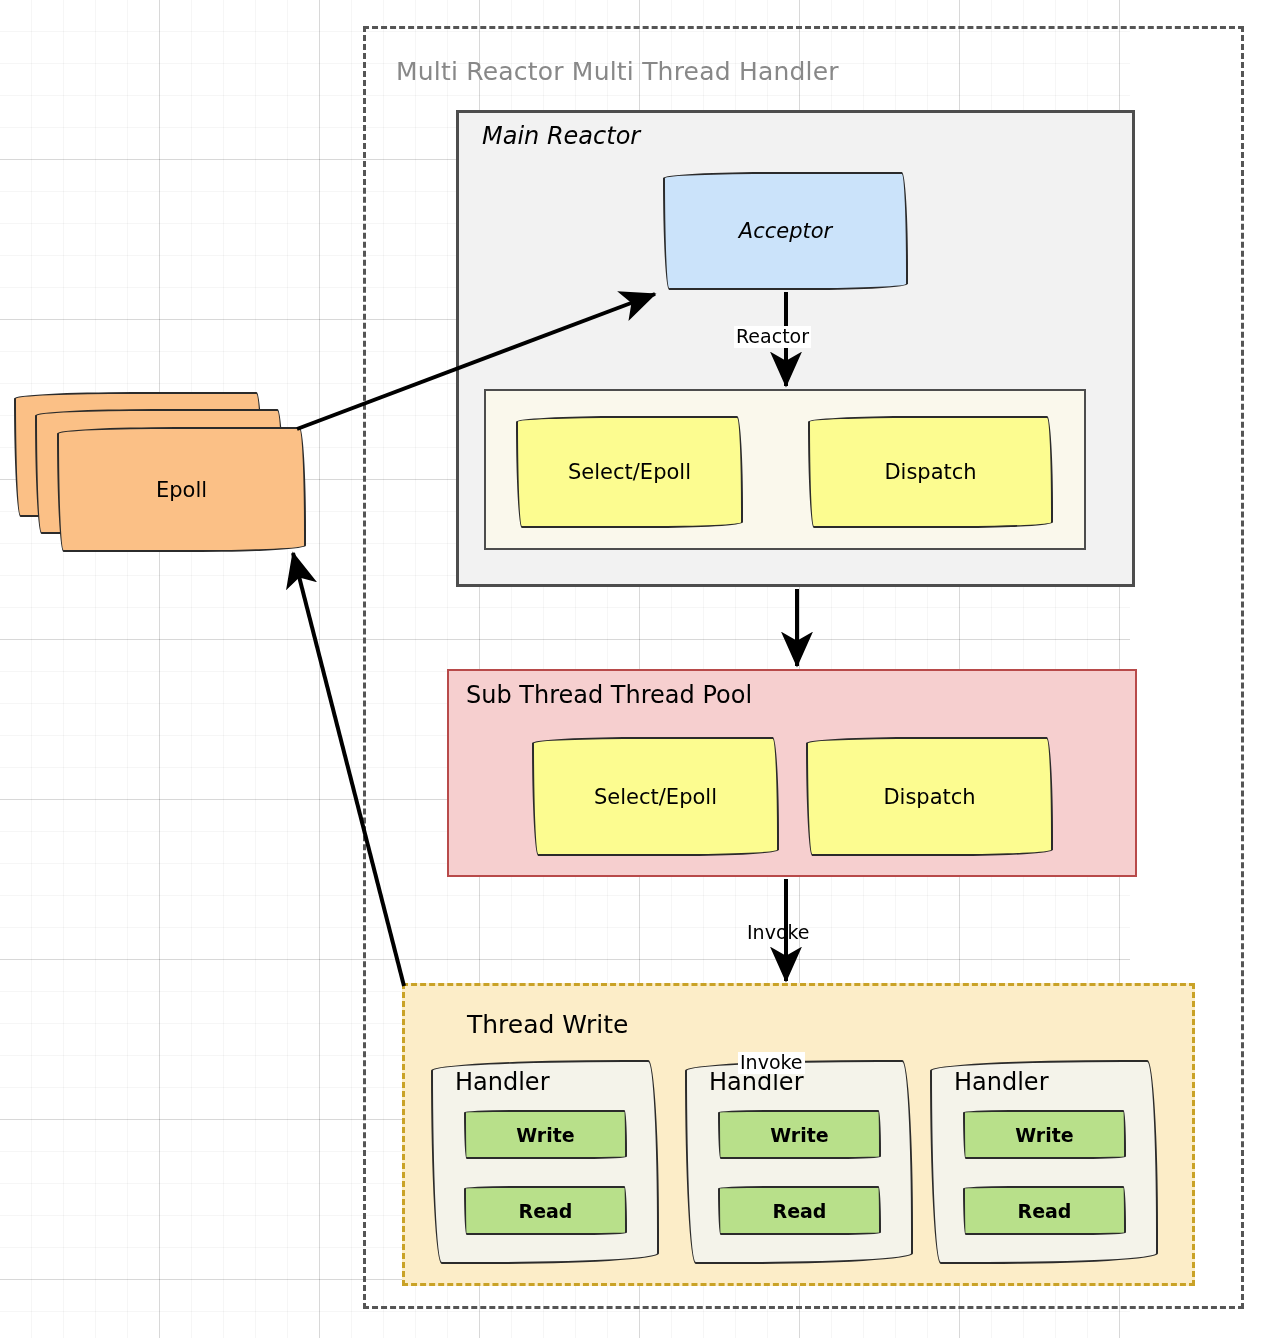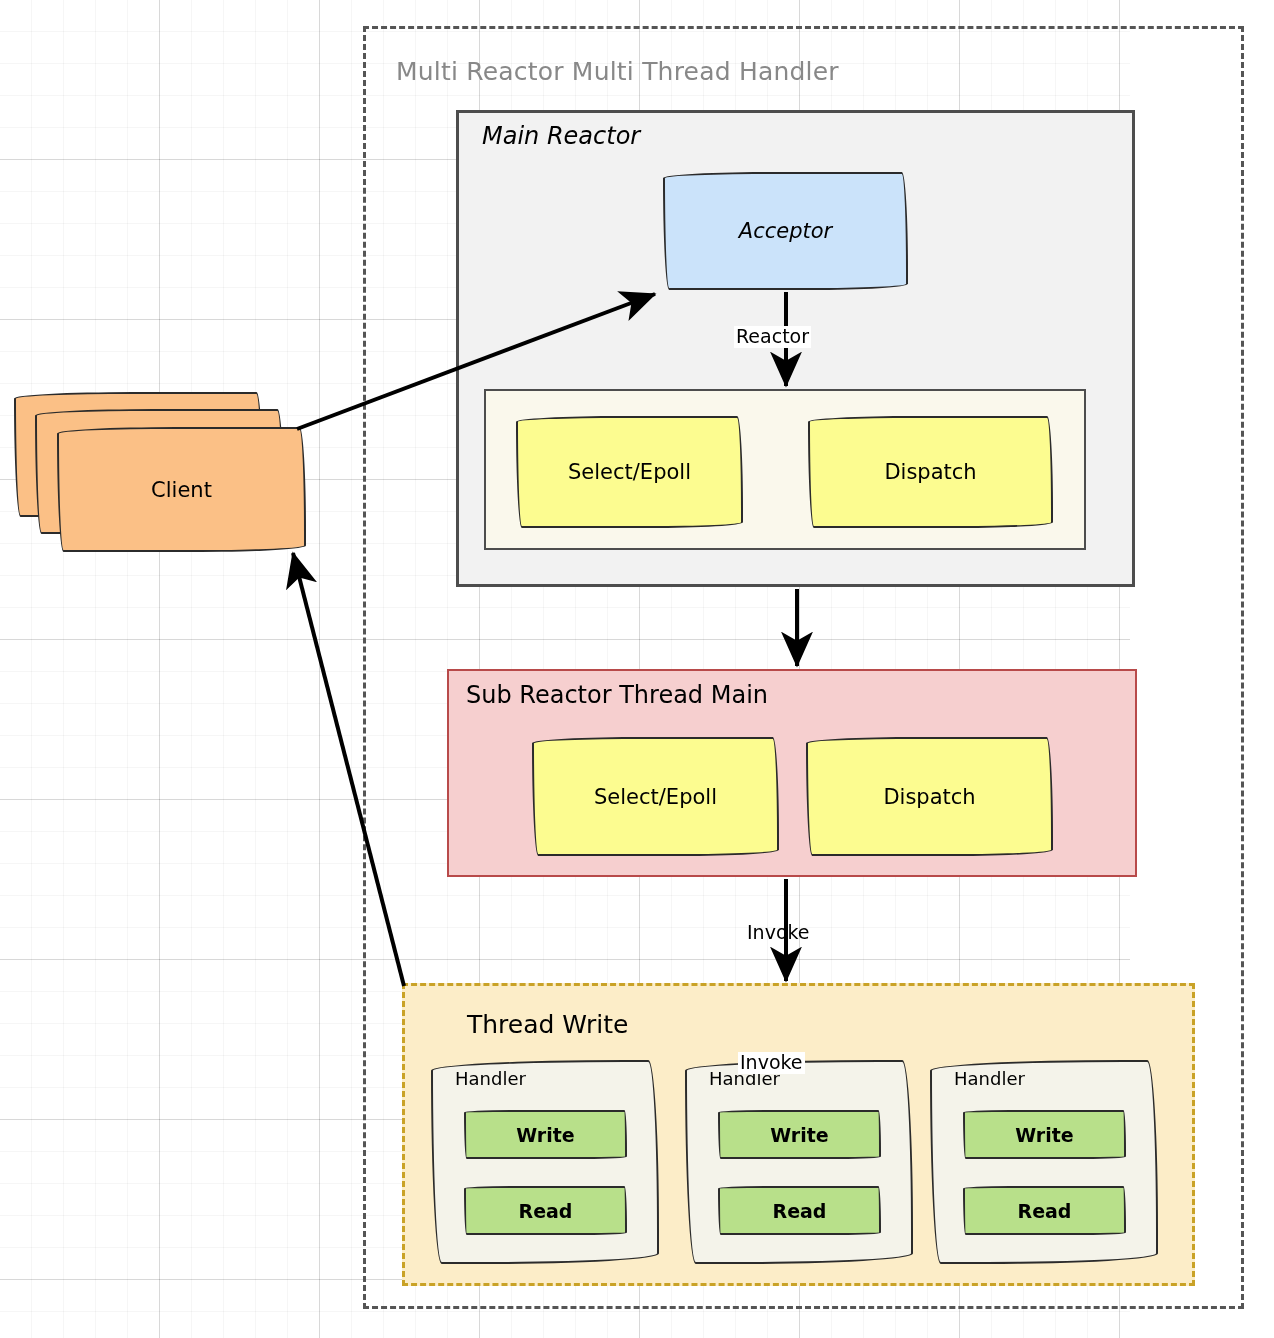--- a/index.html
+++ b/index.html
@@ -86,21 +86,21 @@
   }
   #thread-pool-title{
     position:absolute;left:467px;top:1010px;font-size:25px;color:#000;white-space:nowrap;
   }
   .handler-box{
     background:#f4f3ea;border:2px solid #2b2b2b;
     display:block;
     top:1060px;width:228px;height:204px;
   }
   .handler-label{
-    position:absolute;font-size:18px;color:#000;white-space:nowrap;top:1068px;
+    position:absolute;font-size:24px;color:#000;white-space:nowrap;top:1068px;
   }
   .rw{
     width:163px;height:49px;background:#b8e08a;font-size:19px;font-weight:bold;
   }
 
   
   .client{
     background:#fbc086;border:2px solid #2b2b2b;
   }
   #client-a{left:14px;top:392px;width:249px;height:125px;}
@@ -144,21 +144,21 @@
   <div id="main-reactor"></div>
   <div id="main-reactor-title">Main Reactor</div>
 
   <div class="hand" id="acceptor">Acceptor</div>
 
   <div id="mr-inner"></div>
   <div class="hand" id="mr-select">Select/Epoll</div>
   <div class="hand" id="mr-dispatch">Dispatch</div>
 
   <div id="sub-reactor"></div>
-  <div id="sub-reactor-title">Sub Reactor Thread Main</div>
+  <div id="sub-reactor-title">Sub Thread Thread Pool</div>
   <div class="hand" id="sr-select">Select/Epoll</div>
   <div class="hand" id="sr-dispatch">Dispatch</div>
 
   <div id="thread-pool"></div>
   <div id="thread-pool-title">Thread Write</div>
 
   <div class="hand handler-box" style="left:431px;"></div>
   <div class="handler-label" style="left:455px;">Handler</div>
   <div class="hand rw" style="left:464px;top:1110px;">Write</div>
   <div class="hand rw" style="left:464px;top:1186px;">Read</div>
@@ -168,21 +168,21 @@
   <div class="hand rw" style="left:718px;top:1110px;">Write</div>
   <div class="hand rw" style="left:718px;top:1186px;">Read</div>
 
   <div class="hand handler-box" style="left:930px;"></div>
   <div class="handler-label" style="left:954px;">Handler</div>
   <div class="hand rw" style="left:963px;top:1110px;">Write</div>
   <div class="hand rw" style="left:963px;top:1186px;">Read</div>
 
   <div class="hand client" id="client-a"></div>
   <div class="hand client" id="client-b"></div>
-  <div class="hand client" id="client-c">Client</div>
+  <div class="hand client" id="client-c">Epoll</div>
 
   <svg id="arrows" viewBox="0 0 1274 1338">
     <defs>
       <marker id="ah" markerWidth="11" markerHeight="11" refX="8.6" refY="4" orient="auto" markerUnits="strokeWidth">
         <path d="M0,0 L9,4 L0,8 L2.3,4 z" fill="#000"></path>
       </marker>
     </defs>
 
     <line x1="297" y1="429" x2="655" y2="294" stroke="#000" stroke-width="4" marker-end="url(#ah)"></line>
 

